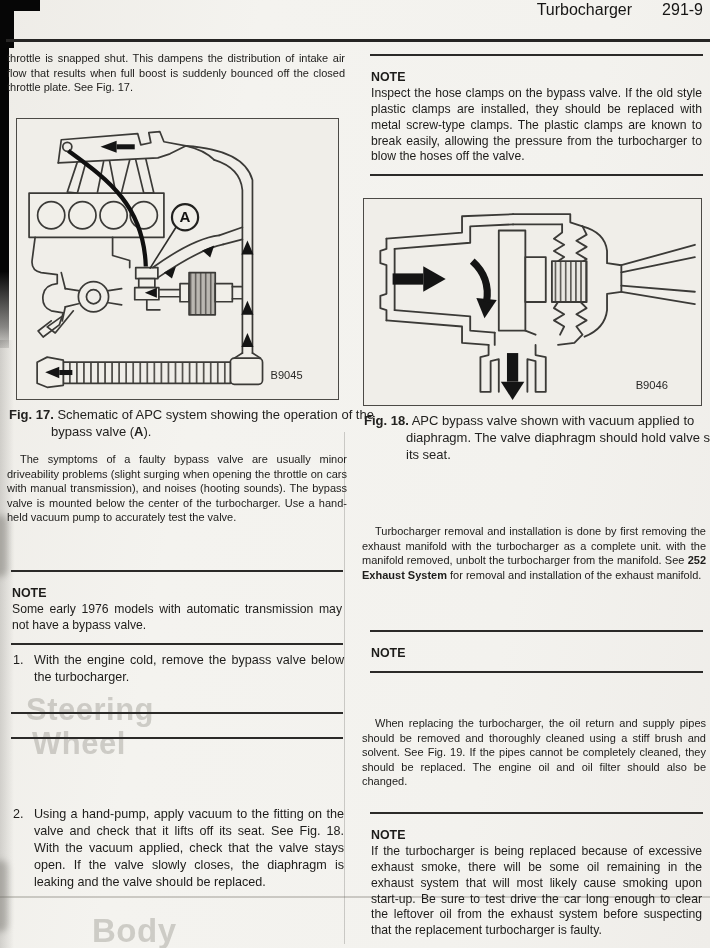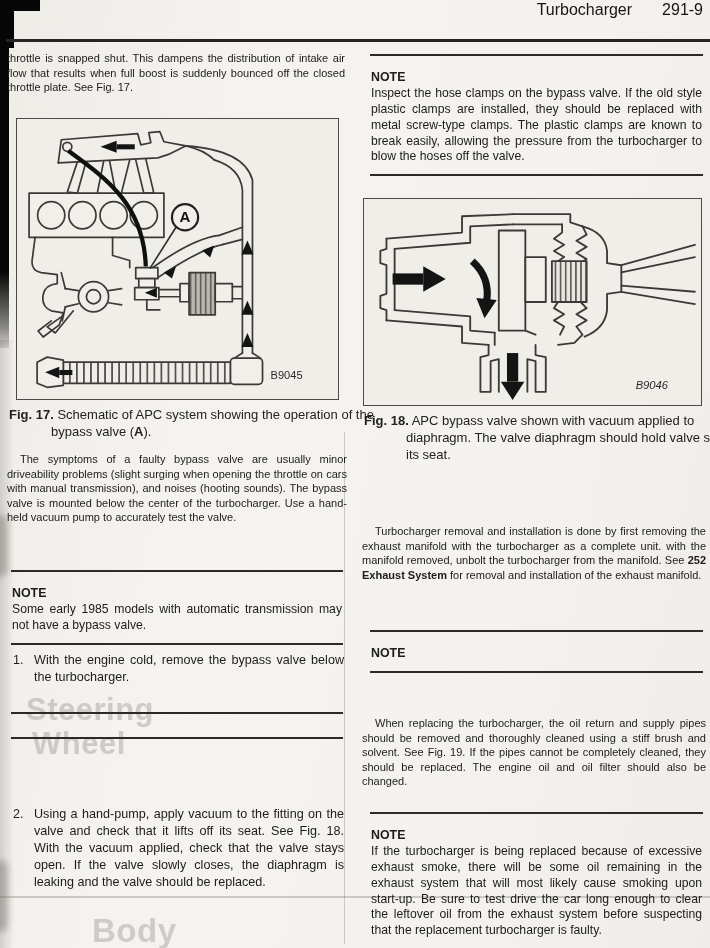--- a/index.html
+++ b/index.html
@@ -149,42 +149,42 @@
 
   <div class="blk caption" style="left:9px;top:406px;width:334px;">
     <b>Fig. 17.</b>
     <span>Schematic of APC system showing the operation of the bypass valve (</span><b>A</b><span>).</span>
   </div>
 
   <div class="blk para indent" style="left:7px;top:452px;width:340px;">The symptoms of a faulty bypass valve are usually minor driveability problems (slight surging when opening the throttle on cars with manual transmission), and noises (hooting sounds). The bypass valve is mounted below the center of the turbocharger. Use a hand-held vacuum pump to accurately test the valve.</div>
 
   <div class="blk notebox" style="left:11px;top:570px;width:330px;">
     <div class="note-label">NOTE</div>
-    <div class="note-text">Some early 1985 models with automatic transmission may not have a bypass valve.</div>
+    <div class="note-text">Some early 1976 models with automatic transmission may not have a bypass valve.</div>
   </div>
 
   <div class="blk step" style="left:13px;top:652px;width:331px;">
     <div class="step-num">1.</div>
     <div class="step-text">With the engine cold, remove the bypass valve below the turbocharger.</div>
   </div>
 
   <div class="blk notebox" style="left:11px;top:712px;width:330px;">
   </div>
 
   <div class="blk step" style="left:13px;top:806px;width:331px;">
     <div class="step-num">2.</div>
     <div class="step-text">Using a hand-pump, apply vacuum to the fitting on the valve and check that it lifts off its seat. See Fig. 18. With the vacuum applied, check that the valve stays open. If the valve slowly closes, the diaphragm is leaking and the valve should be replaced.</div>
   </div>
 
   <div class="blk notebox" style="left:370px;top:54px;width:331px;">
     <div class="note-label">NOTE</div>
     <div class="note-text">Inspect the hose clamps on the bypass valve. If the old style plastic clamps are installed, they should be replaced with metal screw-type clamps. The plastic clamps are known to break easily, allowing the pressure from the turbocharger to blow the hoses off the valve.</div>
   </div>
 
-  <div class="figbox" style="left:363px;top:198px;width:337px;height:206px;font-style:italic;">
+  <div class="figbox" style="left:363px;top:198px;width:337px;height:206px;">
     <svg viewBox="0 0 330 200">
       <defs>
         <pattern id="springhatch" width="5" height="40" patternUnits="userSpaceOnUse">
           <rect width="5" height="40" fill="#e9e7e2"></rect>
           <line x1="2.5" y1="0" x2="2.5" y2="40" stroke="#46443f" stroke-width="1.4"></line>
         </pattern>
       </defs>
       <g stroke="#3b3a37" stroke-width="1.8" fill="none" stroke-linejoin="round" stroke-linecap="round">
 
         <path d="M22,38 L22,48 L16,50 L16,62 L22,64 L22,92 L16,94 L16,106 L22,108 L22,118"></path>

